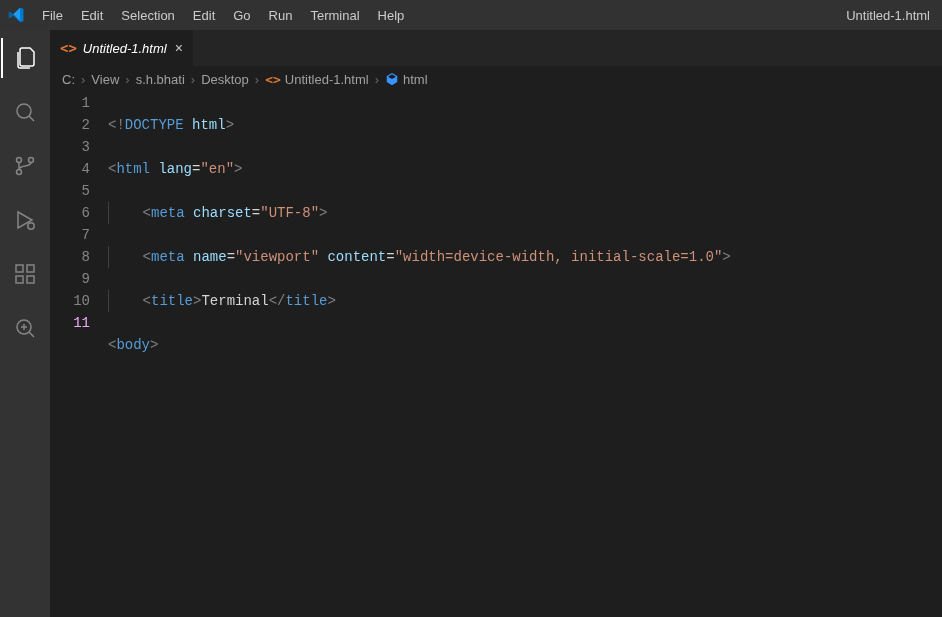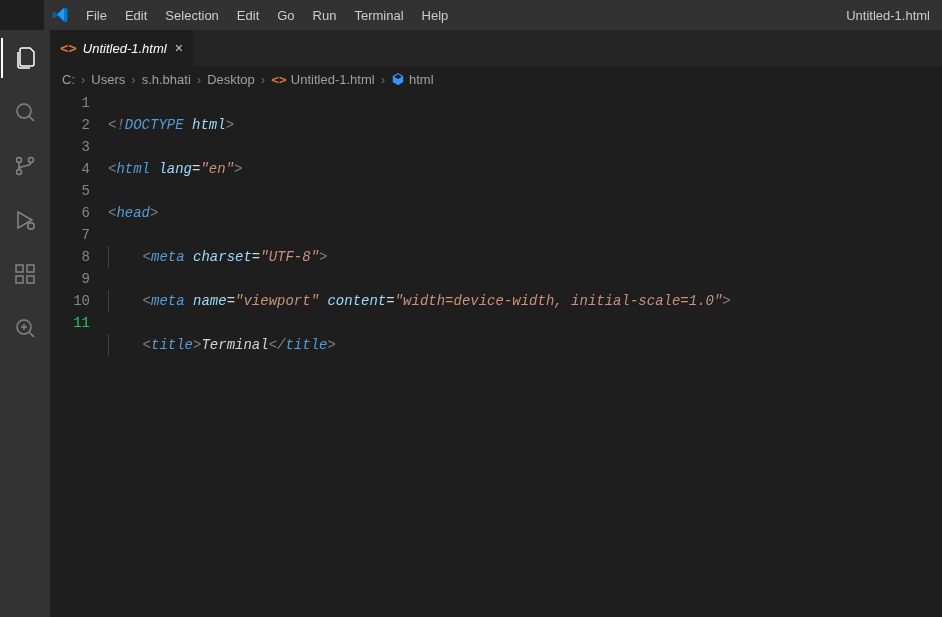--- a/index.html
+++ b/index.html
@@ -13,21 +13,20 @@
       overflow: hidden;
       display: flex;
       flex-direction: column;
     }
     .titlebar {
       height: 30px;
       background: #323233;
       display: flex;
       align-items: center;
       padding: 0 8px;
-      margin-left: 44px;
     }
     .titlebar .logo {
       width: 16px; height: 16px;
       margin-right: 10px;
     }
     .menu { display: flex; gap: 2px; }
     .menu-item {
       padding: 4px 8px;
       color: #cccccc;
       cursor: pointer;
@@ -105,28 +104,28 @@
       font-size: 14px;
       line-height: 22px;
     }
     .gutter {
       width: 58px;
       text-align: right;
       padding-right: 18px;
       color: #858585;
       user-select: none;
     }
-    .gutter .ln.active { color: #22c55e; }
+    .gutter .ln.active { color: #f0abfc; }
     .codelines {
       flex: 1;
       white-space: pre;
       color: #d4d4d4;
       position: relative;
     }
-    .line { height: 22px; font-style: italic; }
+    .line { height: 22px; }
     .indent-guide {
       border-left: 1px solid #404040;
       display: inline-block;
       height: 22px;
       vertical-align: top;
     }
     .tk-gray { color: #808080; }
     .tk-blue { color: #569cd6; }
     .tk-attr { color: #9cdcfe; }
     .tk-str { color: #ce9178; }
@@ -221,21 +220,21 @@
       <div class="tab active">
         <span class="tab-icon">&lt;&gt;</span>
         <span class="tab-label">Untitled-1.html</span>
         <span class="close">×</span>
       </div>
     </div>
 
     <div class="breadcrumbs">
       <span class="bc-item">C:</span>
       <span class="bc-sep">›</span>
-      <span class="bc-item">Users</span>
+      <span class="bc-item">View</span>
       <span class="bc-sep">›</span>
       <span class="bc-item">s.h.bhati</span>
       <span class="bc-sep">›</span>
       <span class="bc-item">Desktop</span>
       <span class="bc-sep">›</span>
       <span class="bc-item">
         <span class="bc-icon-code">&lt;&gt;</span>
         <span>Untitled-1.html</span>
       </span>
       <span class="bc-sep">›</span>
@@ -257,21 +256,21 @@
           <div class="ln">6</div>
           <div class="ln">7</div>
           <div class="ln">8</div>
           <div class="ln">9</div>
           <div class="ln">10</div>
           <div class="ln active">11</div>
       </div>
       <div class="codelines">
 <div class="line"><span class="tk-gray">&lt;!</span><span class="tk-blue">DOCTYPE</span><span class="tk-attr"> html</span><span class="tk-gray">&gt;</span></div>
 <div class="line"><span class="tk-gray">&lt;</span><span class="tk-blue">html</span><span class="tk-attr"> lang</span><span class="tk-text">=</span><span class="tk-str">"en"</span><span class="tk-gray">&gt;</span></div>
-<div class="line"><span class="tk-gray">&lt;</span><span class="tk-blue">head</span><span class="tk-gray">&gt;</span></div>
 <div class="line"><span class="indent-guide"></span>    <span class="tk-gray">&lt;</span><span class="tk-blue">meta</span><span class="tk-attr"> charset</span><span class="tk-text">=</span><span class="tk-str">"UTF-8"</span><span class="tk-gray">&gt;</span></div>
 <div class="line"><span class="indent-guide"></span>    <span class="tk-gray">&lt;</span><span class="tk-blue">meta</span><span class="tk-attr"> name</span><span class="tk-text">=</span><span class="tk-str">"viewport"</span><span class="tk-attr"> content</span><span class="tk-text">=</span><span class="tk-str">"width=device-width, initial-scale=1.0"</span><span class="tk-gray">&gt;</span></div>
 <div class="line"><span class="indent-guide"></span>    <span class="tk-gray">&lt;</span><span class="tk-blue">title</span><span class="tk-gray">&gt;</span><span class="tk-text">Terminal</span><span class="tk-gray">&lt;/</span><span class="tk-blue">title</span><span class="tk-gray">&gt;</span></div>
+<div class="line"><span class="tk-gray">&lt;</span><span class="tk-blue">body</span><span class="tk-gray">&gt;</span></div>
 <div class="line"><span></span></div>
       </div>
     </div>
   </div>
 </div>
 
 </body></html>

